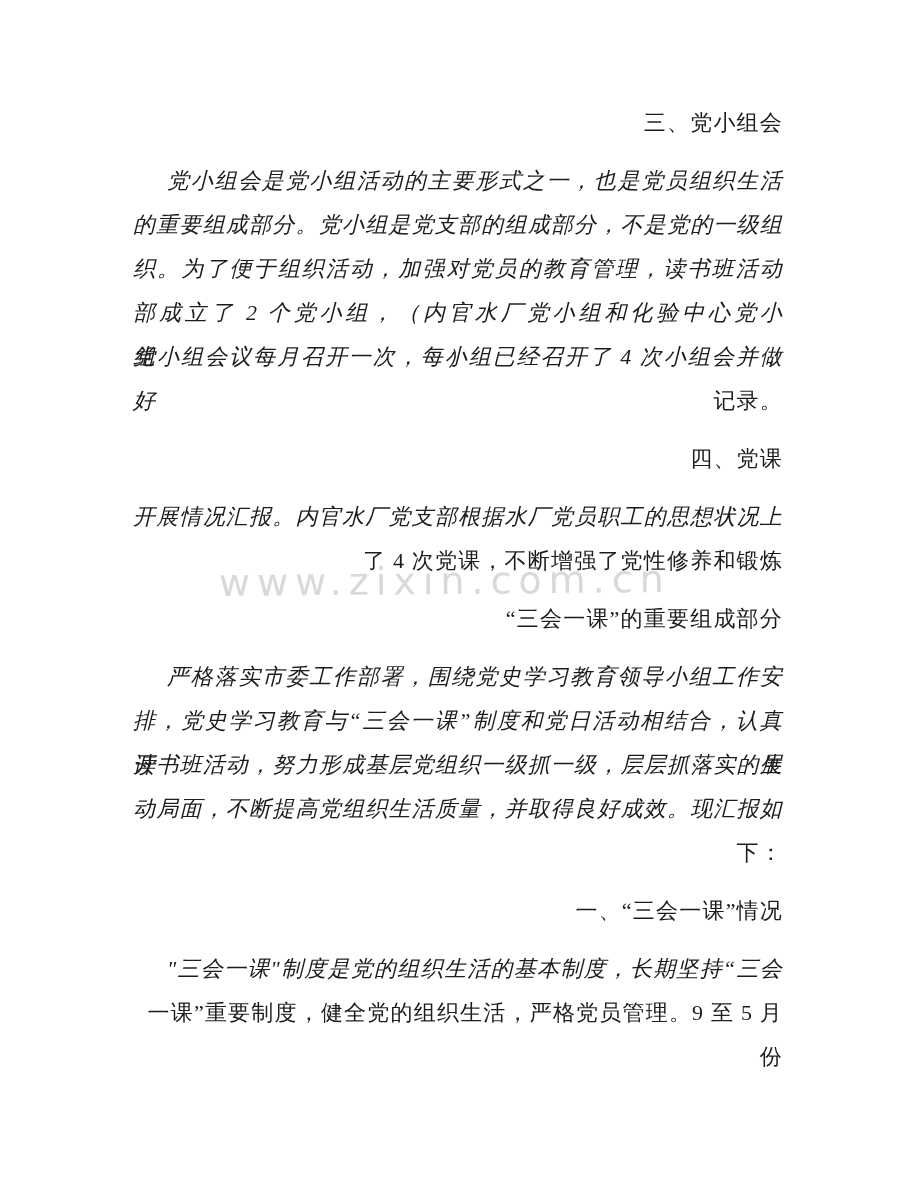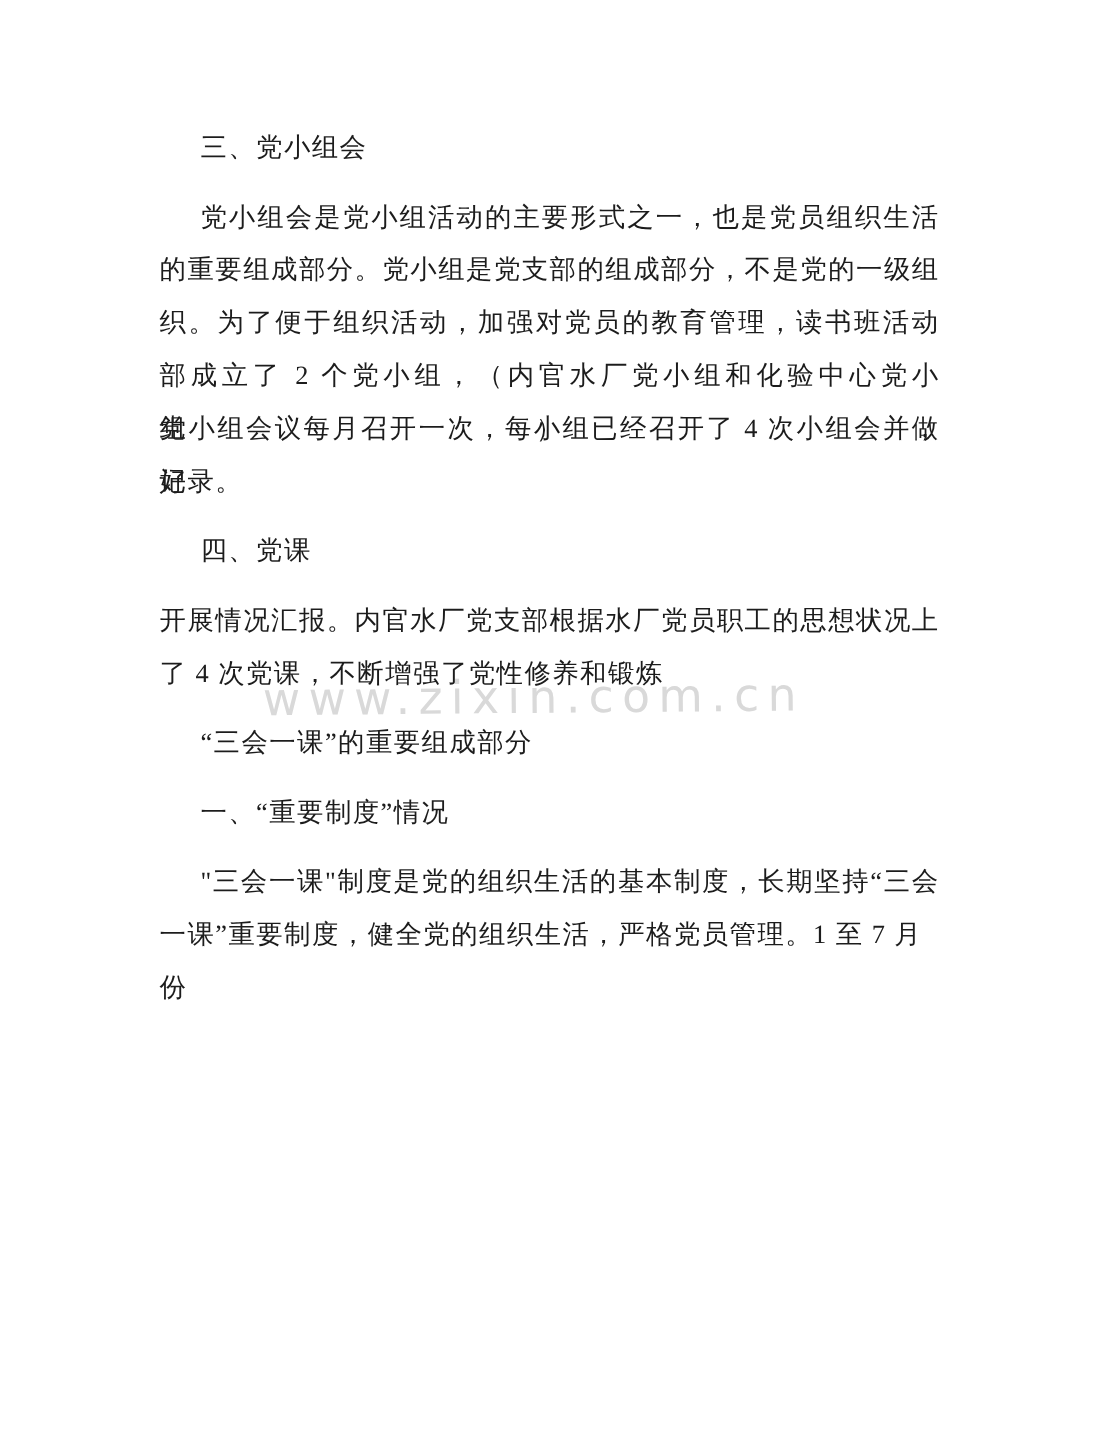--- a/index.html
+++ b/index.html
@@ -43,28 +43,29 @@
     color: #1c1c1c;
     font-size: 22px;
   }
   .block {
     margin: 0 0 14px 0;
   }
   .line {
     height: 44px;
     line-height: 44px;
     letter-spacing: 1.2px;
-    text-align: left;
+    text-align: right;
   }
   .line.first {
     text-indent: 34px;
   }
   .line.fill {
     text-align: justify;
     text-align-last: justify;
+    font-style: italic;
   }
 </style>
 </head>
 <body>
 
 <div class="page">
   <div class="watermark">www.zixin.com.cn</div>
   <div class="content">
       <div class="block heading">
         <div class="line first">三、党小组会</div>
@@ -80,21 +81,28 @@
       <div class="block heading">
         <div class="line first">四、党课</div>
       </div>
       <div class="block paragraph">
         <div class="line fill">开展情况汇报。内官水厂党支部根据水厂党员职工的思想状况上</div>
         <div class="line">了 4 次党课，不断增强了党性修养和锻炼</div>
       </div>
       <div class="block heading">
         <div class="line first">“三会一课”的重要组成部分</div>
       </div>
+      <div class="block paragraph">
+        <div class="line first fill">严格落实市委工作部署，围绕党史学习教育领导小组工作安</div>
+        <div class="line fill">排，党史学习教育与“三会一课”制度和党日活动相结合，认真开展</div>
+        <div class="line fill">读书班活动，努力形成基层党组织一级抓一级，层层抓落实的生</div>
+        <div class="line fill">动局面，不断提高党组织生活质量，并取得良好成效。现汇报如</div>
+        <div class="line">下：</div>
+      </div>
       <div class="block heading">
-        <div class="line first">一、“重要制度”情况</div>
+        <div class="line first">一、“三会一课”情况</div>
       </div>
       <div class="block paragraph">
         <div class="line first fill">"三会一课"制度是党的组织生活的基本制度，长期坚持“三会</div>
-        <div class="line">一课”重要制度，健全党的组织生活，严格党员管理。1 至 7 月份</div>
+        <div class="line">一课”重要制度，健全党的组织生活，严格党员管理。9 至 5 月份</div>
       </div>
     </div>
 </div>
 
 </body></html>

